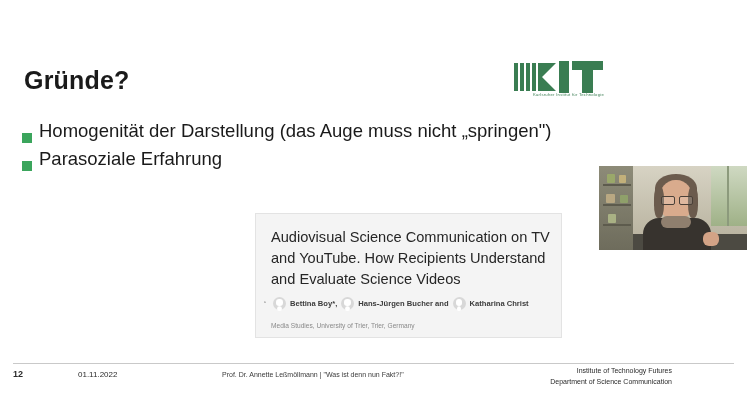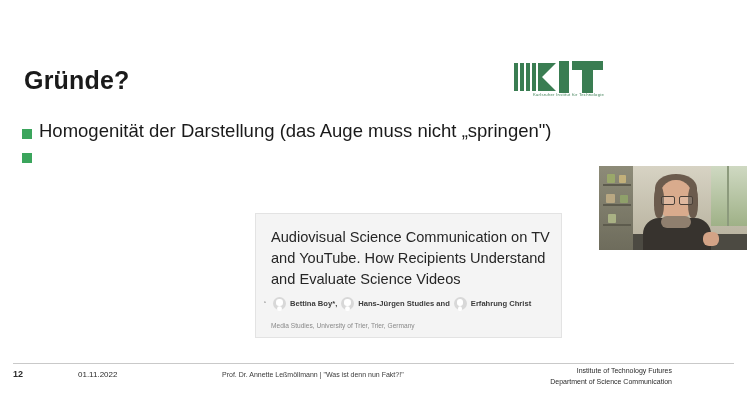--- a/index.html
+++ b/index.html
@@ -56,21 +56,21 @@
 
   
   .bullets {
     position: absolute;
     left: 22px;
     top: 118px;
     width: 560px;
   }
   .bullet-row {
     display: flex;
-    align-items: center;
+    align-items: flex-end;
     margin-bottom: 3px;
   }
   .bullet-mark {
     width: 10px;
     height: 10px;
     background: #3ba55c;
     margin-top: 7px;
     margin-right: 7px;
     flex: 0 0 auto;
   }
@@ -282,33 +282,34 @@
   </div>
   <div class="kit-sub">Karlsruher Institut für Technologie</div>
 
   <div class="bullets">
     <div class="bullet-row">
       <span class="bullet-mark"></span>
       <span class="bullet-text">Homogenität der Darstellung (das Auge muss nicht „springen")</span>
     </div>
     <div class="bullet-row">
       <span class="bullet-mark"></span>
+      <span class="bullet-text">Parasoziale Erfahrung</span>
     </div>
   </div>
 
   <div class="paper-card">
     <div class="paper-title">Audiovisual Science Communication on TV and YouTube. How Recipients Understand and Evaluate Science Videos</div>
     <div class="paper-authors">
       <span class="tick">‘</span>
       <span class="avatar"></span>
       <span class="author-name">Bettina Boy*,</span>
       <span class="avatar"></span>
-      <span class="author-name">Hans-Jürgen Studies and</span>
+      <span class="author-name">Hans-Jürgen Bucher and</span>
       <span class="avatar"></span>
-      <span class="author-name">Erfahrung Christ</span>
+      <span class="author-name">Katharina Christ</span>
     </div>
     <div class="paper-affil">Media Studies, University of Trier, Trier, Germany</div>
   </div>
 
   <div class="webcam">
     <div class="wc-wallL"></div>
     <div class="wc-shelf" style="top:18px"></div>
     <div class="wc-shelf" style="top:38px"></div>
     <div class="wc-shelf" style="top:58px"></div>
     <div class="wc-plantpot" style="left:8px;top:8px;width:8px;height:9px"></div>

